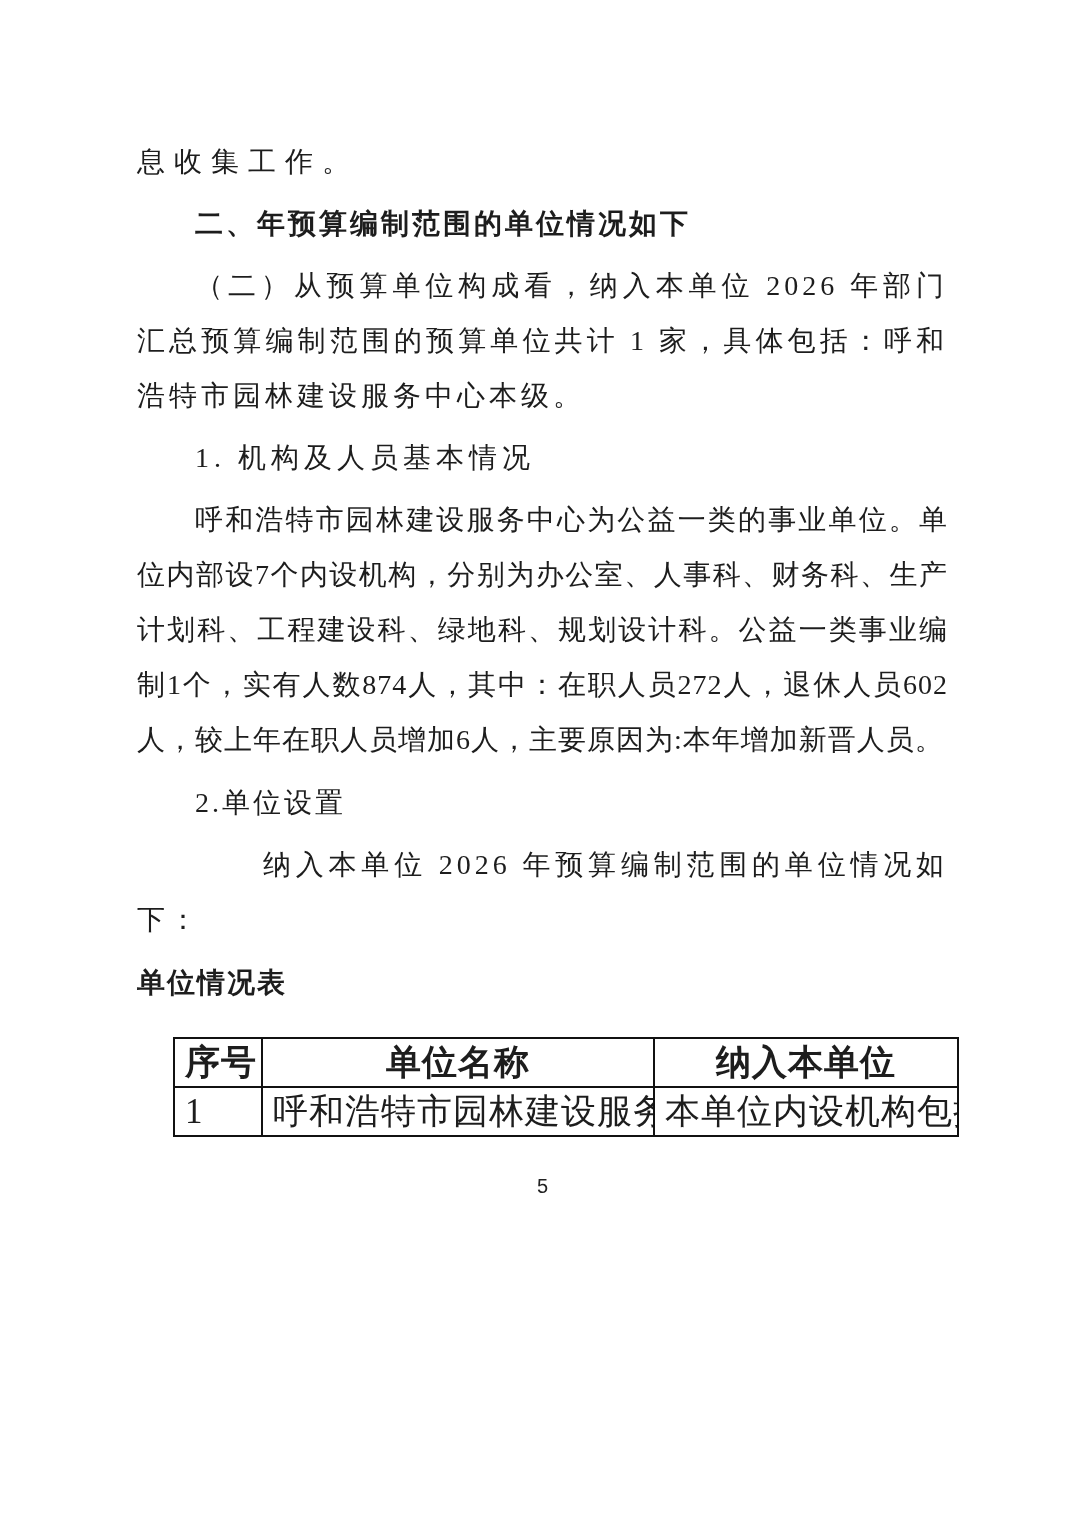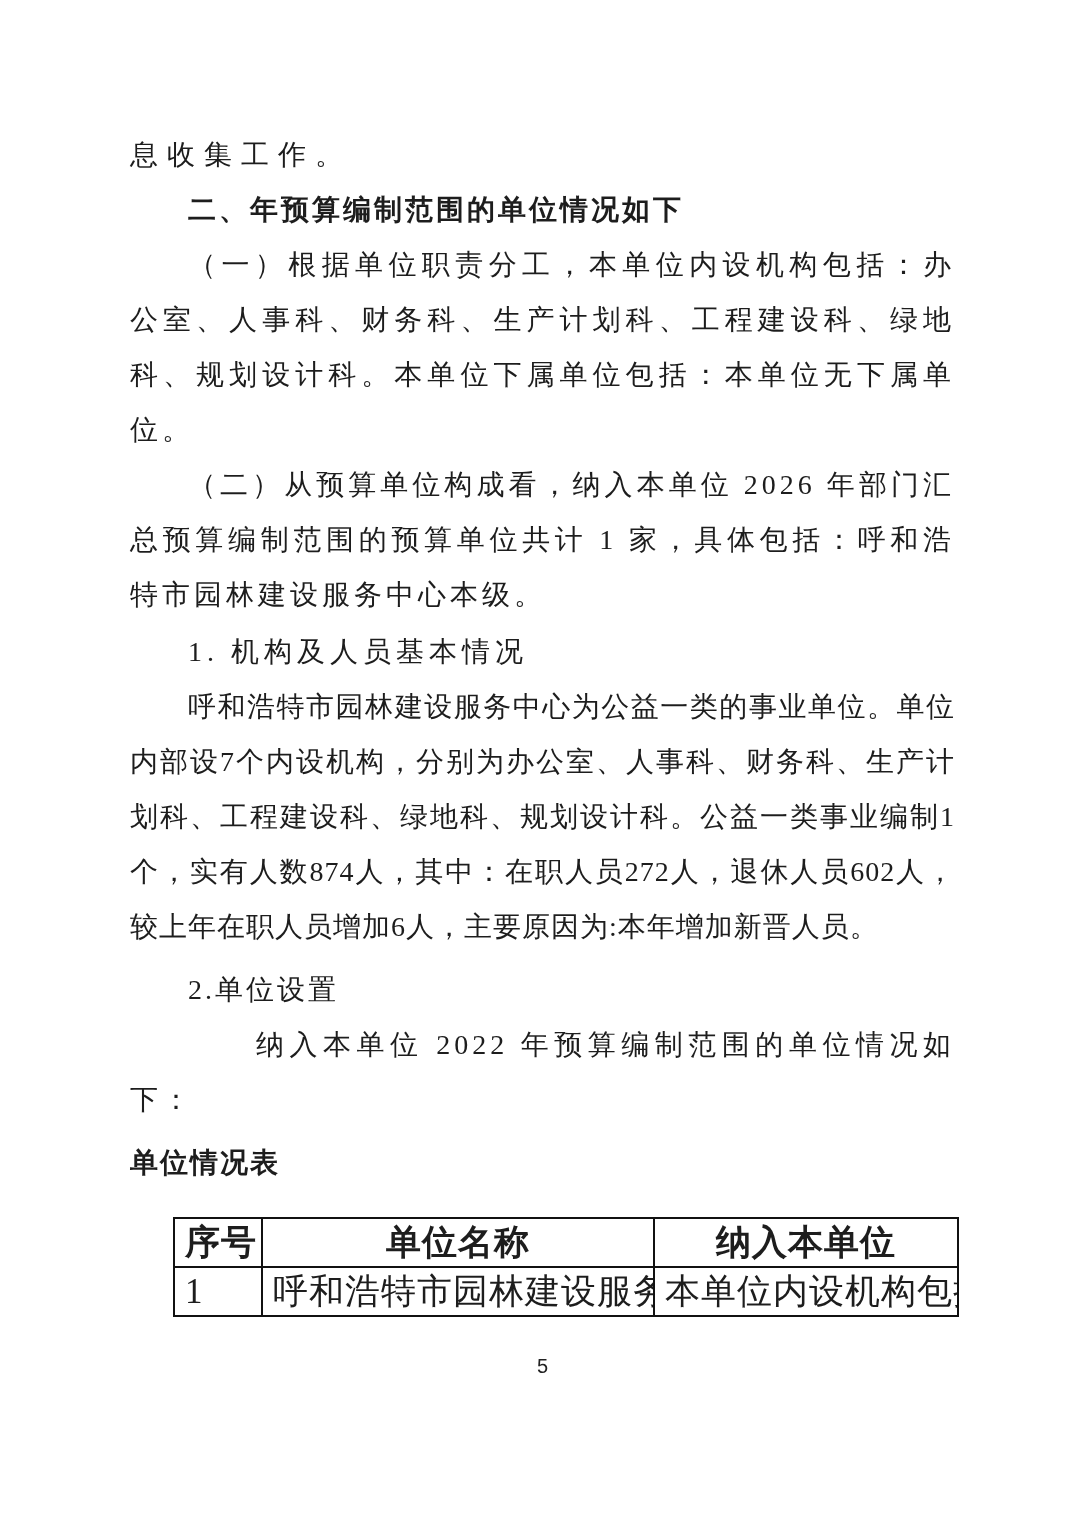--- a/index.html
+++ b/index.html
@@ -13,21 +13,21 @@
     height: 1520px;
     background: #ffffff;
     overflow: hidden;
     color: #1d1d1d;
     font-family: "Liberation Serif", "DejaVu Serif", serif;
   }
   .content {
     padding: 127px 119px 0 130px; 
   }
   .content p {
-    margin: 0;
+    margin: 7px;
     font-size: 28px;
     line-height: 55px;
     text-align: justify;
   }
   
   .spread-wide   { letter-spacing: 9px; }
   .spread-mid    { letter-spacing: 4px; }
   .tight         { letter-spacing: 1px; }
   .indent-2      { text-indent: 58px; }
   .indent-4      { text-indent: 126px; }
@@ -105,31 +105,30 @@
 
 <div class="page">
   <div class="content">
 
     <p class="spread-wide">息收集工作。</p>
 
 
 
     <p class="h-major indent-2">二、年预算编制范围的单位情况如下</p>
 
-    <p class="spread-mid indent-2 mt-5">（一）根据单位职责分工，本单位内设机构包括：办公室、人事科、财务科、生产计划科、工程建设科、绿地科、规划设计科。本单位下属单位包括：本单位无下属单位。</p>
 
     <p class="spread-mid indent-2 mt-5">（二）从预算单位构成看，纳入本单位 2026 年部门汇总预算编制范围的预算单位共计 1 家，具体包括：呼和浩特市园林建设服务中心本级。</p>
 
     <p class="h-sub s1 indent-2">1.  机构及人员基本情况</p>
 
     <p class="tight indent-2 mt-15">呼和浩特市园林建设服务中心为公益一类的事业单位。单位内部设7个内设机构，分别为办公室、人事科、财务科、生产计划科、工程建设科、绿地科、规划设计科。公益一类事业编制1个，实有人数874人，其中：在职人员272人，退休人员602人，较上年在职人员增加6人，主要原因为:本年增加新晋人员。</p>
 
     <p class="h-sub s2 indent-2">2.单位设置</p>
 
-    <p class="spread-mid indent-4 mt-5">纳入本单位 2022 年预算编制范围的单位情况如下：</p>
+    <p class="spread-mid indent-4 mt-5">纳入本单位 2026 年预算编制范围的单位情况如下：</p>
 
     <p class="table-title">单位情况表</p>
 
     <table class="units">
       <colgroup>
         <col class="col-index">
         <col class="col-name">
         <col class="col-type">
       </colgroup>
       <thead>

